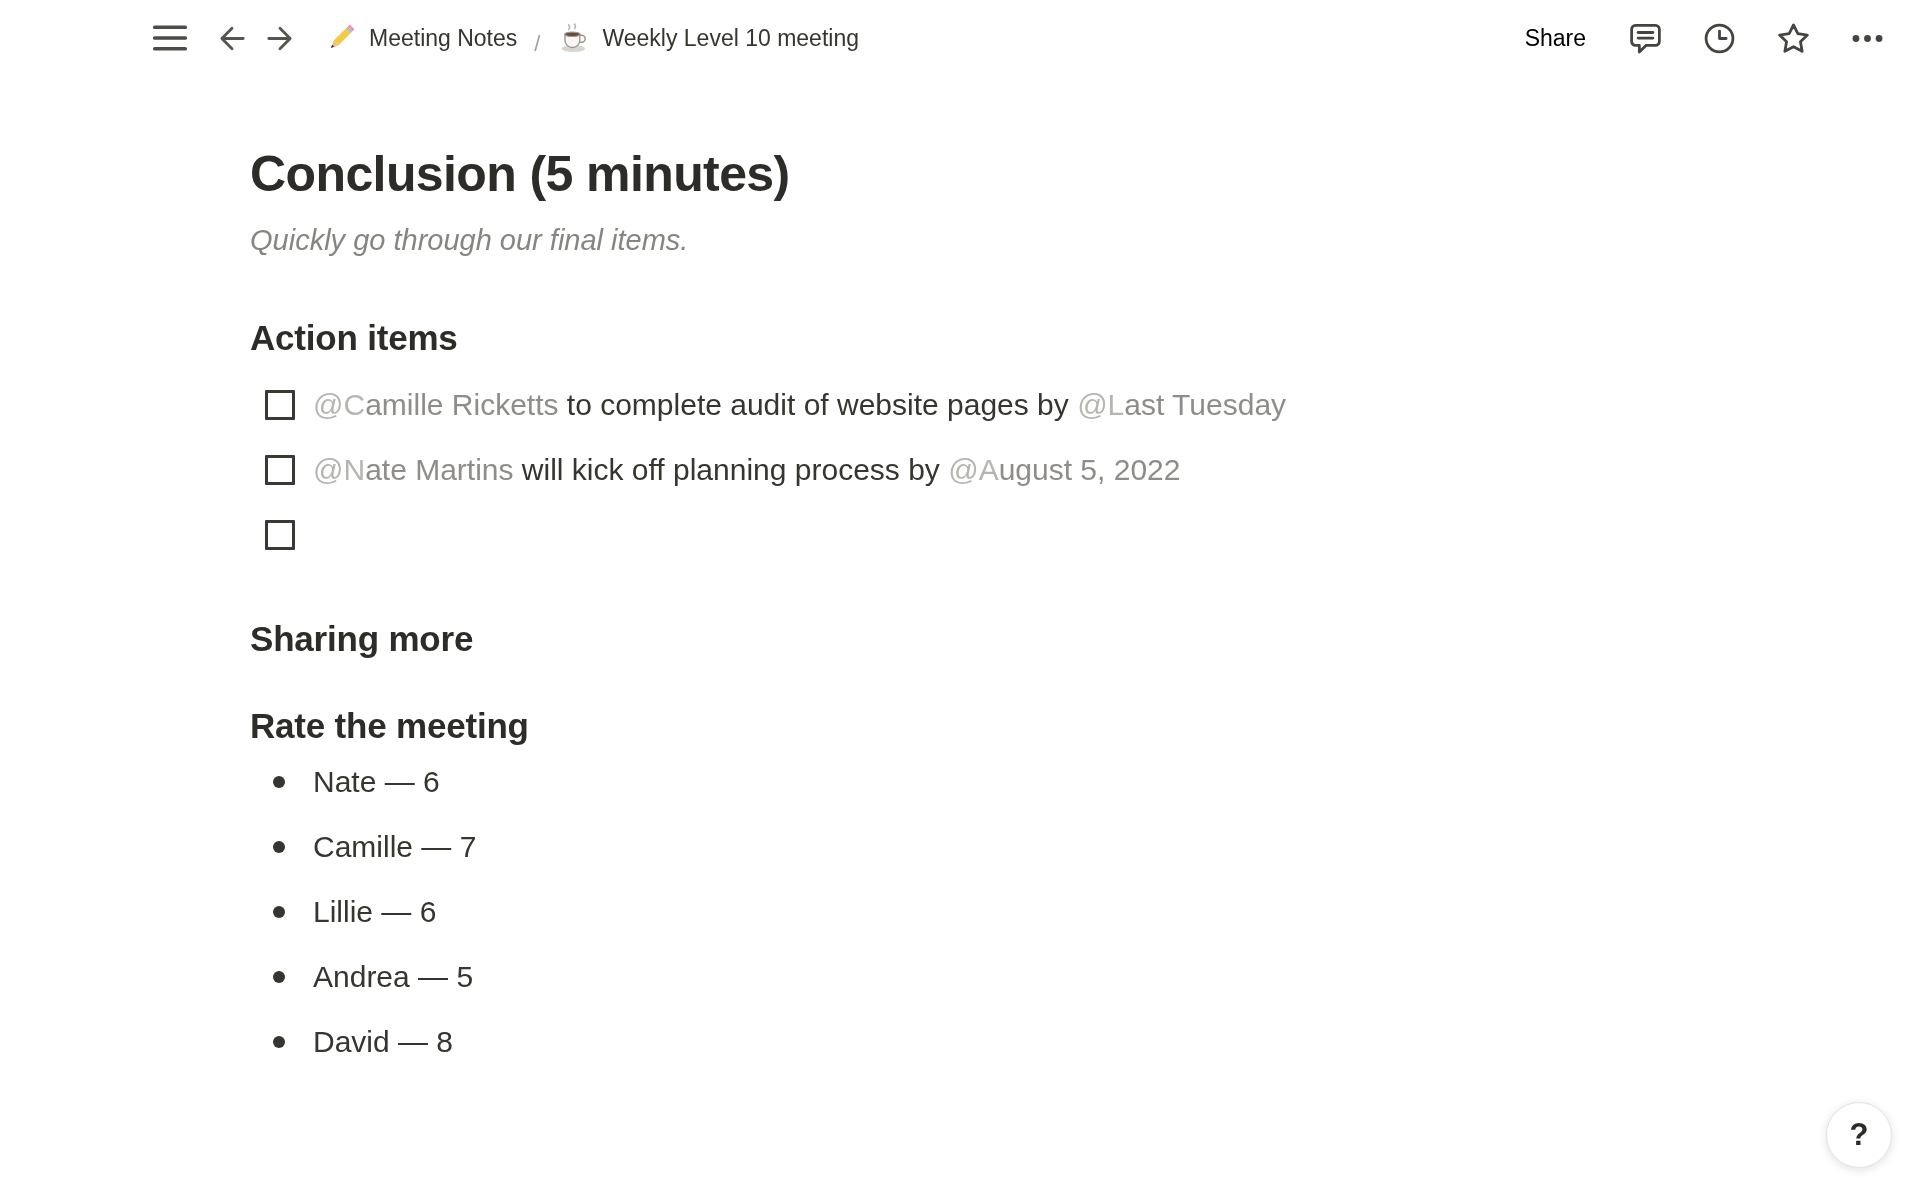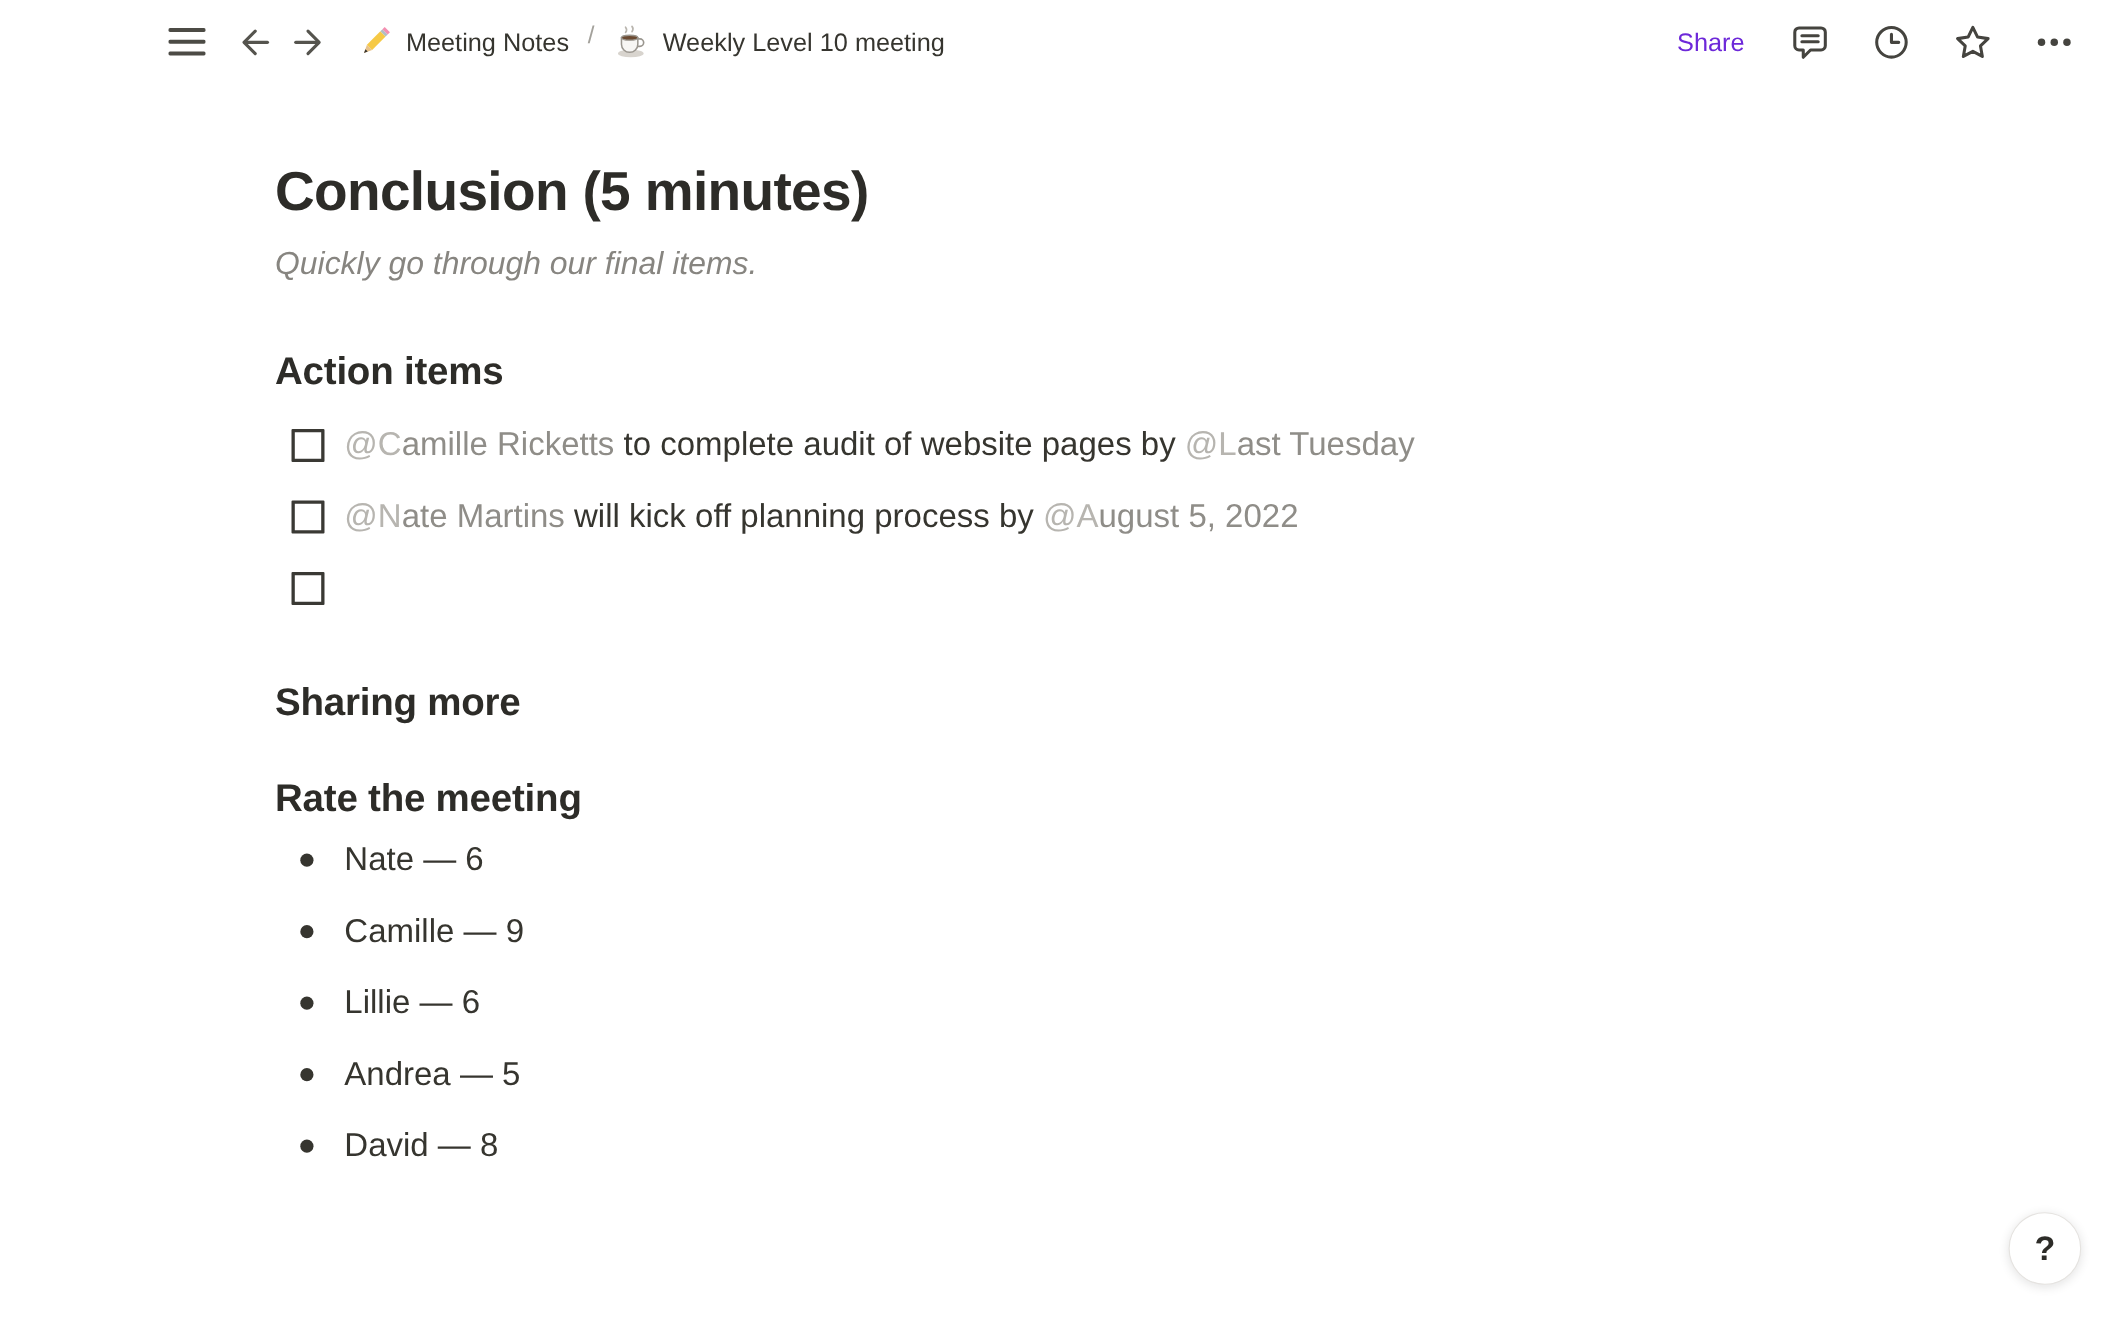--- a/index.html
+++ b/index.html
@@ -17,32 +17,32 @@
     display: flex; align-items: center;
     padding: 0 34px 0 153px;
     background: #fff;
   }
   .icon-btn {
     background: none; border: none; padding: 0; margin: 0;
     display: flex; align-items: center; justify-content: center;
     cursor: pointer; color: #4c4b45;
   }
   .nav-arrows { display: flex; align-items: center; gap: 16px; margin-left: 30px; }
-  .breadcrumb { display: flex; align-items: flex-start; gap: 12px; margin-left: 25px; }
+  .breadcrumb { display: flex; align-items: flex-end; gap: 12px; margin-left: 25px; }
   .crumb {
     display: flex; align-items: center; gap: 11px;
     font-size: 23px; color: #36352f; cursor: pointer;
     background: none; border: none; padding: 2px 4px; border-radius: 4px;
   }
   .crumb-sep { font-size: 22px; color: #a3a19b; padding: 0 1px; }
   .topbar-spacer { flex: 1; }
   .topbar-right { display: flex; align-items: center; gap: 37px; }
   .share-btn {
     background: none; border: none; cursor: pointer;
-    font-size: 23px; color: #6d28d9; padding: 2px 4px;
+    font-size: 23px; color: #000000; padding: 2px 4px;
     font-family: "Liberation Sans", sans-serif;
   }
 
   
   .content { position: absolute; left: 250px; top: 76px; width: 1150px; }
   .page-title {
     margin: 68px 0 0 0;
     font-size: 50px; line-height: 60px; font-weight: 700;
     letter-spacing: -0.6px; color: #2d2c28;
   }
@@ -200,21 +200,21 @@
   <h2 class="h2 h2-sharing">Sharing more</h2>
 
   <h2 class="h2 h2-rate">Rate the meeting</h2>
   <ul class="bullet-list rate">
     <li class="bullet-row">
       <span class="dot"></span>
       <span>Nate — 6</span>
     </li>
     <li class="bullet-row">
       <span class="dot"></span>
-      <span>Camille — 9</span>
+      <span>Camille — 7</span>
     </li>
     <li class="bullet-row">
       <span class="dot"></span>
       <span>Lillie — 6</span>
     </li>
     <li class="bullet-row">
       <span class="dot"></span>
       <span>Andrea — 5</span>
     </li>
     <li class="bullet-row">

